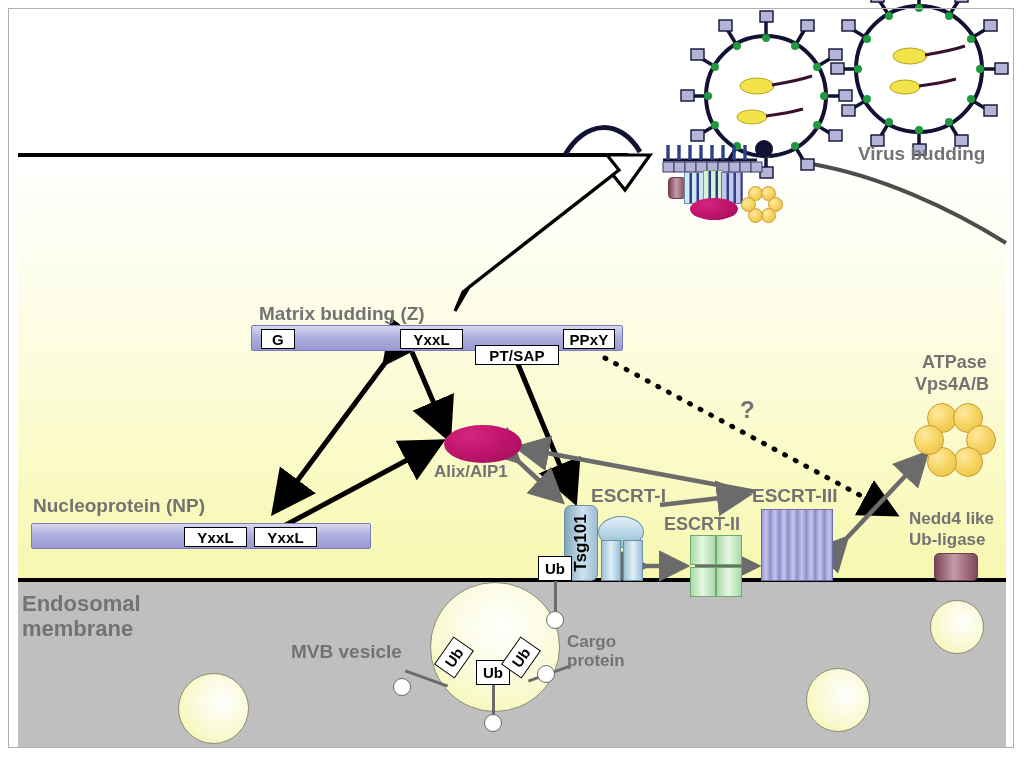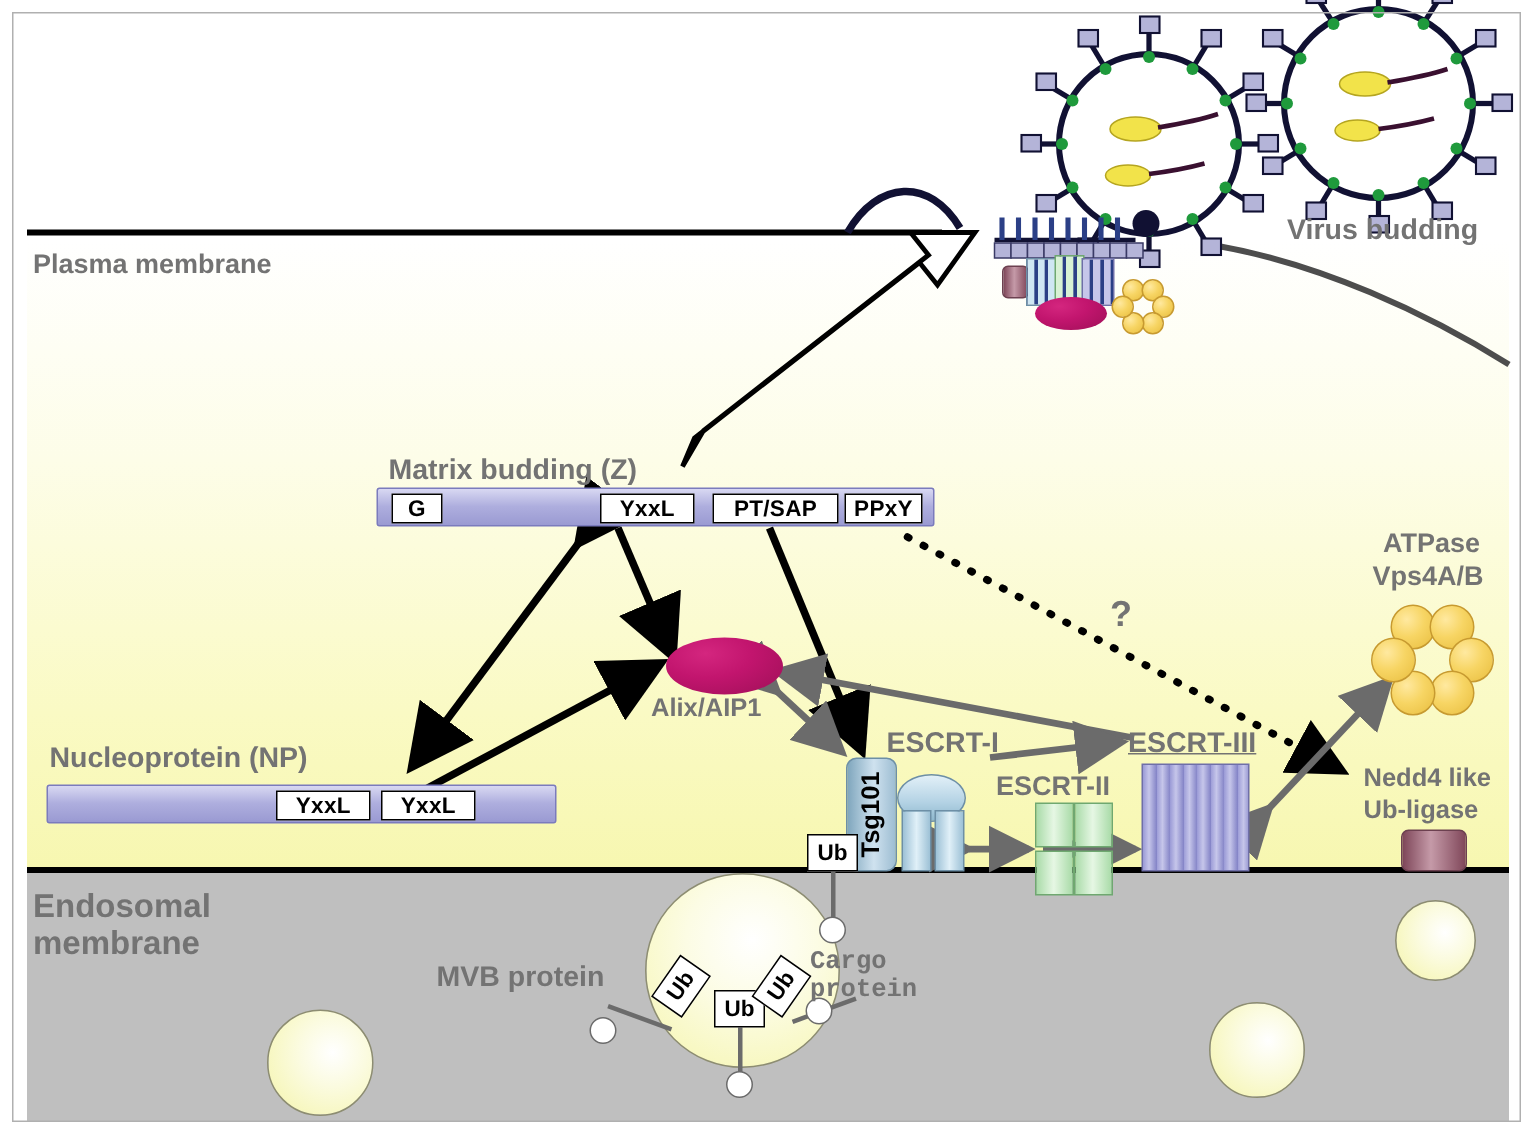--- a/index.html
+++ b/index.html
@@ -34,25 +34,25 @@
   
   .lbl{position:absolute;font-weight:bold;color:#737373;line-height:1.13;white-space:pre;}
   .lbl-pm{left:22px;top:166px;font-size:18px;}
   .lbl-endo{left:22px;top:592px;font-size:22px;}
   .lbl-vb{left:858px;top:143px;font-size:19px;}
   .lbl-mp{left:259px;top:303px;font-size:19px;}
   .lbl-np{left:33px;top:495px;font-size:19px;}
   .lbl-alix{left:434px;top:462px;font-size:17px;}
   .lbl-e1{left:591px;top:485px;font-size:19px;}
   .lbl-e2{left:664px;top:514px;font-size:18px;}
-  .lbl-e3{left:752px;top:485px;font-size:19px;text-decoration:underline;}
+  .lbl-e3{left:752px;top:485px;font-size:19px;}
   .lbl-atp{left:922px;top:352px;font-size:18px;text-align:center;}
   .lbl-nedd{left:909px;top:509px;font-size:17px;}
   .lbl-mvb{left:291px;top:641px;font-size:19px;}
-  .lbl-cargo{left:540px;top:632px;font-size:17px;font-family:Liberation Mono, monospace;}
+  .lbl-cargo{left:567px;top:632px;font-size:17px;}
   .lbl-q{left:740px;top:396px;font-size:24px;}
 
   
   .bar{
     position:absolute;height:26px;border:1px solid #7b7bbd;box-sizing:border-box;
     background:linear-gradient(to bottom,#d8d8f2 0%,#aeaede 48%,#9a9ad2 100%);
     border-radius:2px;
   }
   .domain{
     position:absolute;top:3px;height:20px;background:#ffffff;border:1px solid #000;
@@ -341,31 +341,30 @@
     <div>
       <div class="vps-mini" style="left:748px;top:186px;"></div>
       <div class="vps-mini" style="left:761px;top:186px;"></div>
       <div class="vps-mini" style="left:768px;top:197px;"></div>
       <div class="vps-mini" style="left:761px;top:208px;"></div>
       <div class="vps-mini" style="left:748px;top:208px;"></div>
       <div class="vps-mini" style="left:741px;top:197px;"></div>
     </div>
   </div>
 
-  <div class="lbl lbl-pm">Plasma membrane</div>
   <div class="lbl lbl-endo">Endosomal
 membrane</div>
   <div class="lbl lbl-vb">Virus budding</div>
   <div class="lbl lbl-q">?</div>
 
   <div class="lbl lbl-mp">Matrix budding (Z)</div>
   <div class="bar" style="left:251px;top:325px;width:372px;">
     <div class="domain" style="left:9px;width:34px;">G</div>
     <div class="domain" style="left:148px;width:63px;">YxxL</div>
-    <div class="domain" style="left:223px;width:84px;">PT/SAP</div>
+    <div class="domain" style="left:223px;width:84px;margin-top:16px;">PT/SAP</div>
     <div class="domain" style="left:311px;width:52px;">PPxY</div>
   </div>
 
   <div class="lbl lbl-np">Nucleoprotein (NP)</div>
   <div class="bar" style="left:31px;top:523px;width:340px;">
     <div class="domain" style="left:152px;width:63px;">YxxL</div>
     <div class="domain" style="left:222px;width:63px;">YxxL</div>
   </div>
 
   <div class="alix"></div>
@@ -397,21 +396,21 @@
     <div class="vps-dot" style="left:953px;top:447px;"></div>
     <div class="vps-dot" style="left:927px;top:447px;"></div>
     <div class="vps-dot" style="left:914px;top:425px;"></div>
   </div>
 
   <div class="lbl lbl-nedd">Nedd4 like</div>
   <div class="lbl" style="left:909px;top:530px;font-size:17px;">Ub-ligase</div>
   <div class="nedd4"></div>
 
   <div class="mvb"></div>
-  <div class="lbl lbl-mvb">MVB protein</div>
+  <div class="lbl lbl-mvb">MVB vesicle</div>
 
   <div class="stem" style="left:404px;top:677px;width:45px;height:3px;transform:rotate(20deg);"></div>
   <div class="ub" style="left:437px;top:645px;transform:rotate(-55deg);">Ub</div>
   <div class="knob" style="left:393px;top:678px;"></div>
 
   <div class="stem" style="left:492px;top:682px;width:3px;height:42px;"></div>
   <div class="ub" style="left:476px;top:660px;">Ub</div>
   <div class="knob" style="left:484px;top:714px;"></div>
 
   <div class="stem" style="left:527px;top:672px;width:45px;height:3px;transform:rotate(-20deg);"></div>

